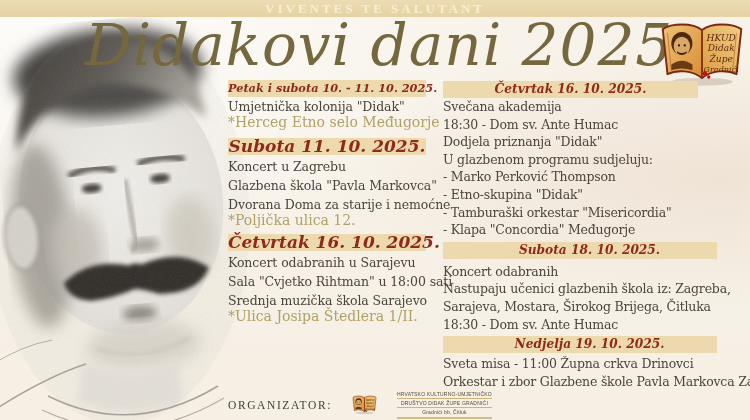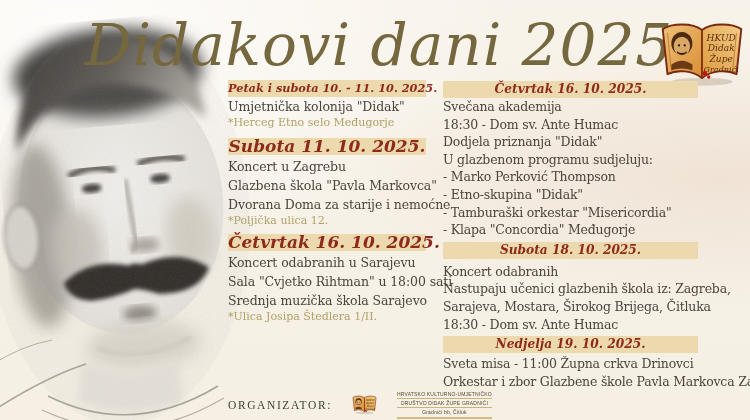--- a/index.html
+++ b/index.html
@@ -34,23 +34,23 @@
     background:#ecd9ae;color:#8e2a1a;
     font-style:italic;font-weight:bold;font-size:17px;
     height:17px;line-height:17px;text-align:center;white-space:nowrap;
   }
   .col-right .band{width:255px;font-size:12.2px;}
   .line{
     font-size:12.5px;color:#4b453c;line-height:19px;white-space:nowrap;
     letter-spacing:-0.1px;
   }
   .col-right .line{line-height:17.6px;letter-spacing:-0.2px;}
-  .note{font-size:11px;color:#b2a167;line-height:13px;white-space:nowrap;}
+  .note{font-size:14px;color:#b2a167;line-height:13px;white-space:nowrap;}
   .mt-a{margin-top:9px;} .mt-b{margin-top:7px;} .mt-c{margin-top:2px;}
-  .mt-d{margin-top:4px;} .mt-e{margin-top:3px;}
+  .mt-d{margin-top:4px;} .mt-e{margin-top:3px;padding-left:19px;}
 
   .organizer{
     position:absolute;left:228px;top:391px;display:flex;align-items:center;gap:19px;
   }
   .org-label{
     font-family:"Liberation Serif", serif;font-size:11.5px;letter-spacing:1.6px;
     color:#43403a;white-space:nowrap;
   }
   .org-text{display:flex;flex-direction:column;justify-content:center;}
   .org-line{
@@ -90,20 +90,21 @@
       <text x="68" y="43" text-anchor="middle" font-size="9.5" font-style="italic" fill="#5c2c0e" font-family="DejaVu Serif, serif">Župe</text>
       <text x="68" y="54" text-anchor="middle" font-size="8.5" font-style="italic" fill="#5c2c0e" font-family="DejaVu Serif, serif">Gradnići</text>
       <circle cx="51" cy="55" r="2.4" fill="#c11414"></circle>
       <circle cx="55" cy="59" r="1.8" fill="#c11414"></circle>
     </symbol>
   </defs>
 </svg>
 
 <div class="poster">
 
+  <div class="top-band">VIVENTES TE SALUTANT</div>
 
   <svg class="portrait" viewBox="0 0 268 406" aria-hidden="true">
     <defs>
       <radialGradient id="gFace" cx="0.5" cy="0.45" r="0.75">
         <stop offset="0" stop-color="#f4f2ee"></stop>
         <stop offset="0.7" stop-color="#e6e3dd"></stop>
         <stop offset="1" stop-color="#e6e3dd" stop-opacity="0"></stop>
       </radialGradient>
       <linearGradient id="gHair" x1="0" y1="0" x2="1" y2="0.4">
         <stop offset="0" stop-color="#35322f"></stop>

